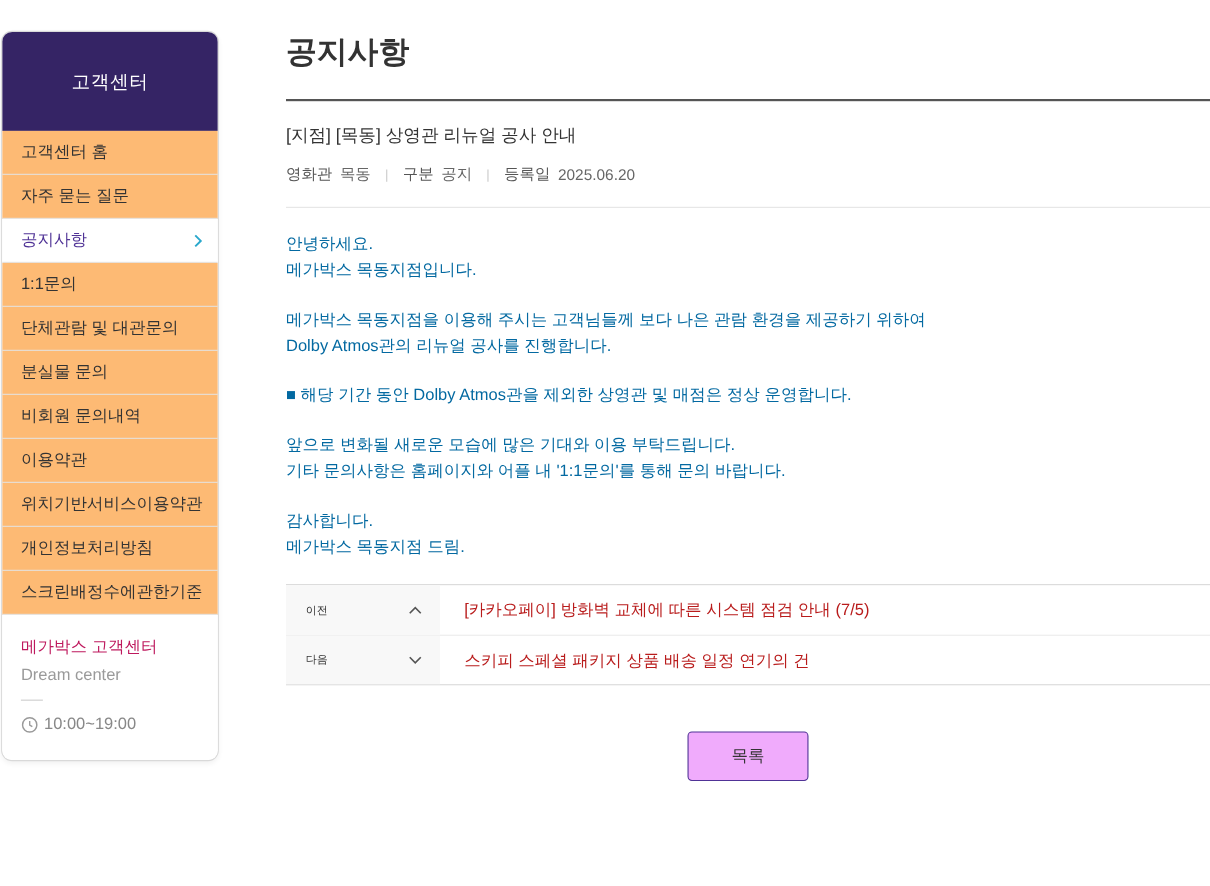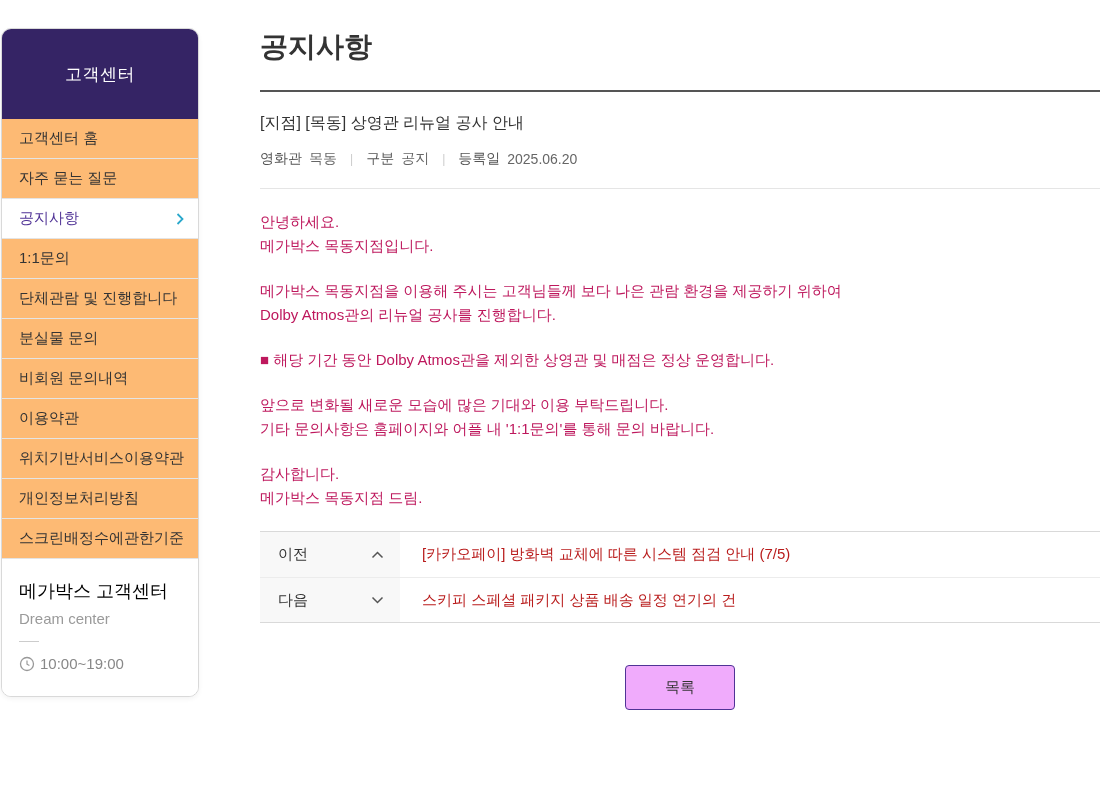--- a/index.html
+++ b/index.html
@@ -21,47 +21,47 @@
     font-size:17px; letter-spacing:.5px;
   }
   .menu-item {
     height:40px; display:flex; align-items:center; justify-content:space-between;
     padding:0 14px 0 17px; background:#fdba74; border-bottom:1px solid #e4e4e4;
     font-size:15px; color:#333; cursor:pointer; white-space:nowrap;
   }
   .menu-item.active { background:#fff; color:#503396; }
   .menu-item .chev { display:flex; align-items:center; }
   .sidebar-footer { background:#fff; padding:20px 17px 24px; }
-  .sf-line1 { font-size:18px; color:#000000; margin-bottom:7px; }
+  .sf-line1 { font-size:15px; color:#be185d; margin-bottom:7px; }
   .sf-line2 { font-size:15px; color:#9a9a9a; }
   .sf-divider { width:20px; border-top:1px solid #ccc; margin:14px 0 13px; }
   .sf-hours { font-size:15px; color:#888; display:flex; align-items:center; gap:5px; }
 
   
   .main { position:absolute; left:260px; top:0; right:0; }
   .page-title { font-size:28px; font-weight:bold; color:#333; margin-top:28px; }
   .title-divider { border:none; border-top:2px solid #555; margin-top:24px; }
   .notice-title { font-size:16px; font-weight:500; color:#333; margin-top:21px; }
   .notice-meta { margin-top:16px; font-size:14px; color:#666; display:flex; align-items:center; }
   .meta-label { margin-right:7px; color:#555; }
   .meta-sep { color:#ccc; margin:0 13px; font-size:12px; }
   .meta-divider { border:none; border-top:1px solid #e5e5e5; margin-top:20px; }
 
-  .notice-body { margin-top:21px; font-size:15px; color:#be185d; }
+  .notice-body { margin-top:21px; font-size:15px; color:#0369a1; }
   .notice-body .para { margin-bottom:21px; }
   .notice-body .line { line-height:24px; min-height:24px; }
 
   .nav-table { margin-top:13px; border-top:1px solid #d9d9d9; border-bottom:1px solid #d9d9d9; }
   .nav-row { display:flex; align-items:stretch; height:45px; cursor:pointer; }
   .nav-row + .nav-row { border-top:1px solid #ececec; }
   .nav-cell {
     width:140px; flex:none; background:#f8f8f8;
     display:flex; align-items:center; justify-content:space-between; padding:0 16px 0 18px;
   }
-  .nav-label { font-size:15px; color:#333; }
+  .nav-label { font-size:10px; color:#333; }
   .nav-title { font-size:15px; color:#b91c1c; display:flex; align-items:center; padding-left:22px; }
 
   .list-btn-wrap { margin-top:42px; display:flex; justify-content:center; }
   .list-btn {
     width:110px; height:45px; background:#f0abfc; border:1px solid #503396; border-radius:4px;
     font-size:15px; color:#333; cursor:pointer; font-family:inherit;
   }
 </style>
 </head>
 <body>
@@ -81,21 +81,21 @@
       <span class="chev">
         <svg width="8" height="12" viewBox="0 0 8 12">
             <polyline points="1.5,1 6.5,6 1.5,11" fill="none" stroke="#2aa8cc" stroke-width="1.8"></polyline>
           </svg>
       </span>
     </div>
     <div class="menu-item">
       <span>1:1문의</span>
     </div>
     <div class="menu-item">
-      <span>단체관람 및 진행합니다</span>
+      <span>단체관람 및 대관문의</span>
     </div>
     <div class="menu-item">
       <span>분실물 문의</span>
     </div>
     <div class="menu-item">
       <span>비회원 문의내역</span>
     </div>
     <div class="menu-item">
       <span>이용약관</span>
     </div>

